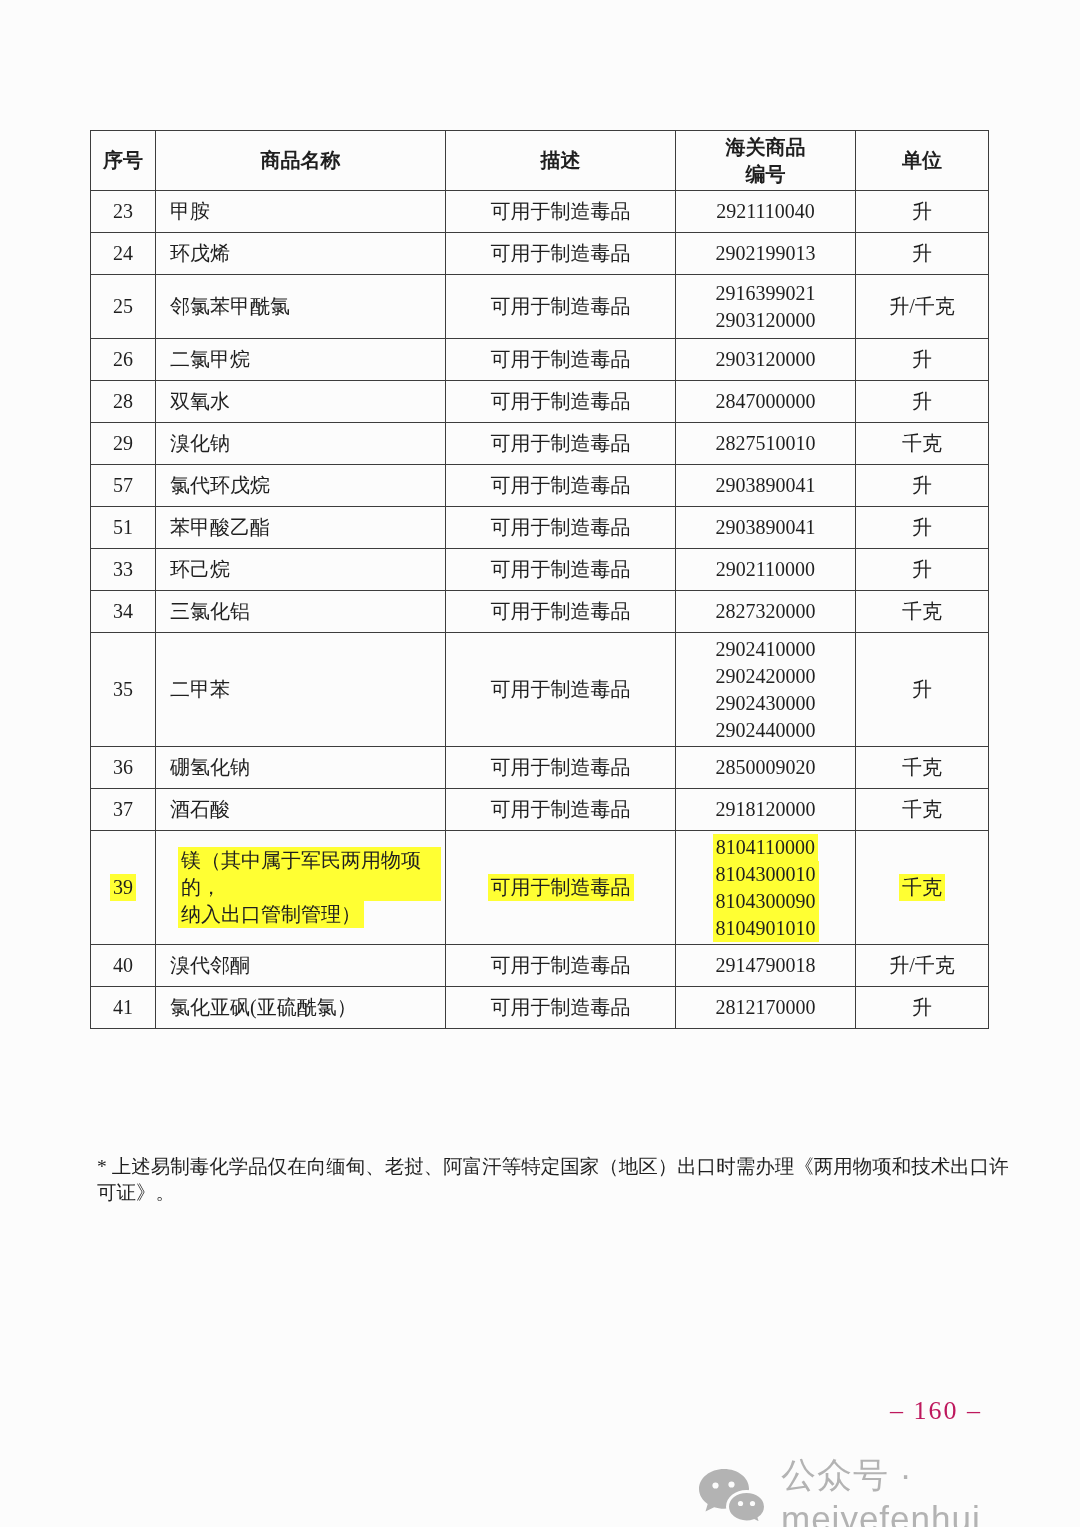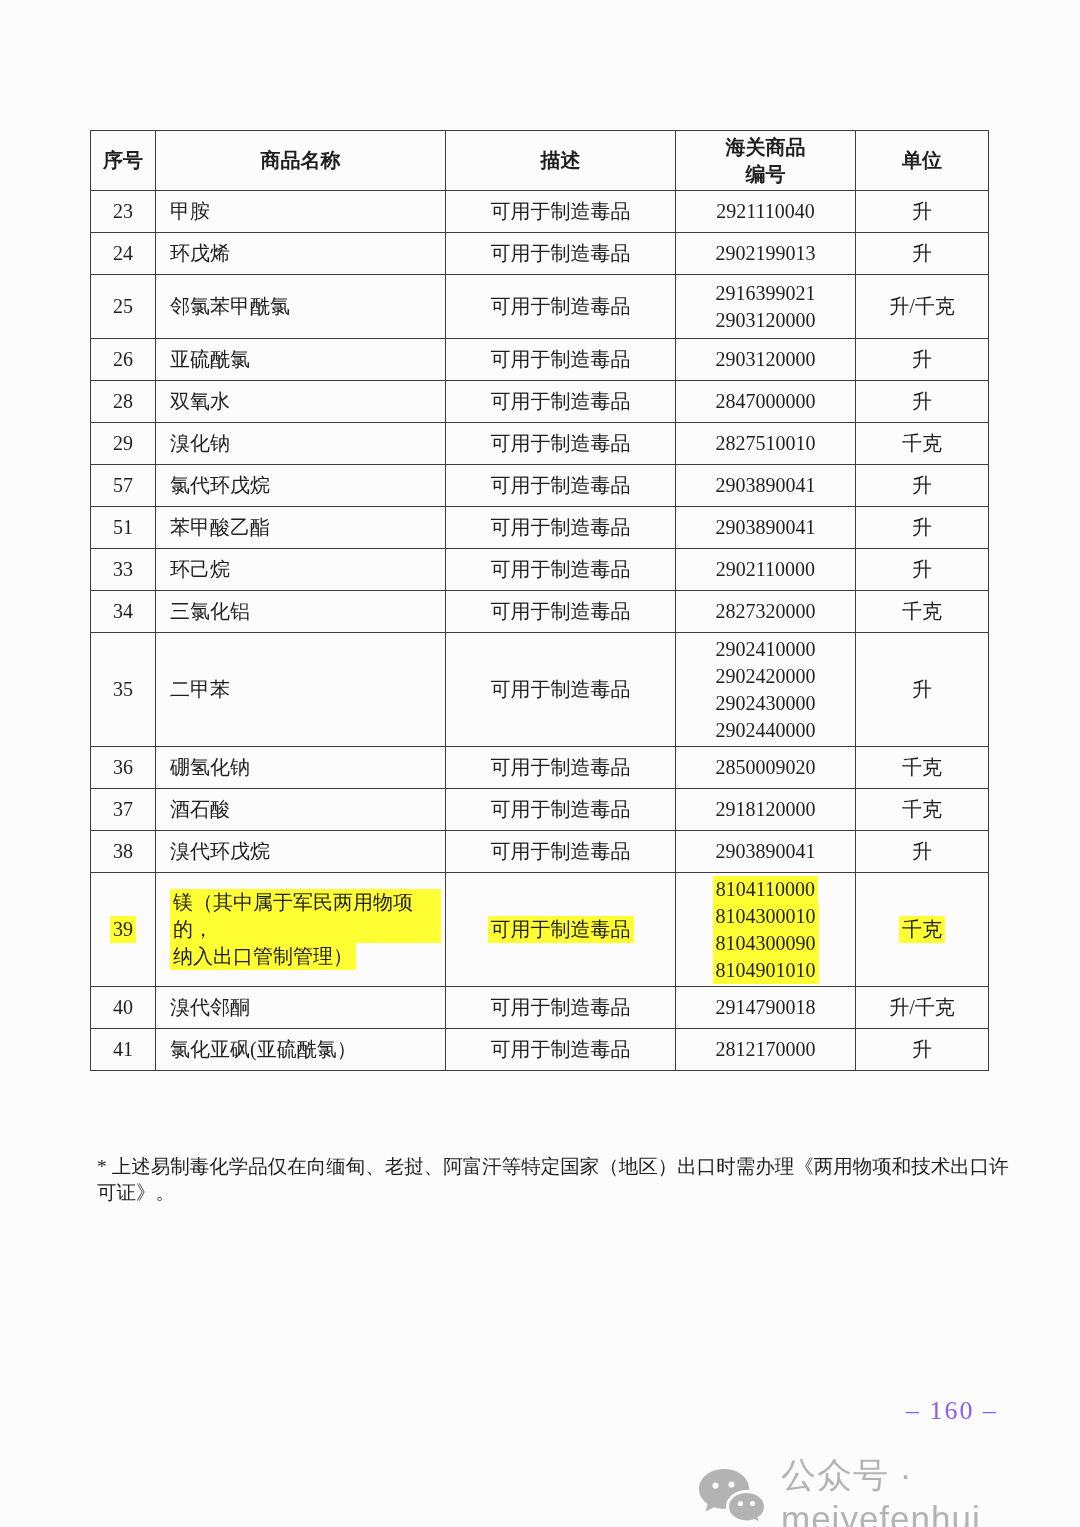--- a/index.html
+++ b/index.html
@@ -21,28 +21,28 @@
     padding: 2px 4px; line-height: 27px;
   }
   .doc-table th { font-weight: bold; font-size: 20px; }
   .doc-table td.name-cell { text-align: left; padding-left: 14px; font-family: Liberation Serif, serif; }
   tr.row { height: 42px; }
   tr.row-h2 { height: 64px; }
   tr.row-h4 { height: 114px; }
   tr.header-row { height: 60px; margin-top: 30px; }
   .code-line { display: block; }
   .hl { background: var(--hl); padding: 0 3px; display: inline-block; }
-  .name-line { display: inline-block; }
+  .name-line { display: inline-block; margin-left: 8px; }
   .footnote {
     position: absolute; left: 97px; top: 1154px; width: 930px;
     font-size: 19.5px; line-height: 26px; color: var(--ink);
   }
   .page-number {
-    position: absolute; top: 1396px; right: 82px;
-    font-size: 26px; letter-spacing: 2px; color: #8b5cf6;
+    position: absolute; top: 1396px; right: 98px;
+    font-size: 26px; letter-spacing: 2px; color: #be185d;
   }
   .watermark {
     position: absolute; left: 697px; top: 1452px;
     display: flex; align-items: center; gap: 14px;
     color: #b3b3b3;
     font-family: "Liberation Sans", "DejaVu Sans", sans-serif;
   }
   .watermark-text { font-size: 35px; letter-spacing: 1px; }
   .wechat-svg { display: block; }
 </style>
@@ -91,21 +91,21 @@
     <td>可用于制造毒品</td>
     <td>
       <span class="code-line">2916399021</span>
       <span class="code-line">2903120000</span>
     </td>
     <td>升/千克</td>
   </tr>
 
   <tr class="row">
     <td>26</td>
-    <td class="name-cell">亚硫酰氯</td>
+    <td class="name-cell">二氯甲烷</td>
     <td>可用于制造毒品</td>
     <td>2903120000</td>
     <td>升</td>
   </tr>
 
 
   <tr class="row">
     <td>28</td>
     <td class="name-cell">双氧水</td>
     <td>可用于制造毒品</td>
@@ -176,27 +176,20 @@
   </tr>
 
   <tr class="row">
     <td>37</td>
     <td class="name-cell">酒石酸</td>
     <td>可用于制造毒品</td>
     <td>2918120000</td>
     <td>千克</td>
   </tr>
 
-  <tr class="row">
-    <td>38</td>
-    <td class="name-cell">溴代环戊烷</td>
-    <td>可用于制造毒品</td>
-    <td>2903890041</td>
-    <td>升</td>
-  </tr>
 
   <tr class="row row-h4">
     <td><span class="hl">39</span></td>
     <td class="name-cell">
       <span class="hl name-line">镁（其中属于军民两用物项的，</span>
       <span class="hl name-line">纳入出口管制管理）</span>
     </td>
     <td><span class="hl">可用于制造毒品</span></td>
     <td>
       <span class="code-line"><span class="hl">8104110000</span></span>

